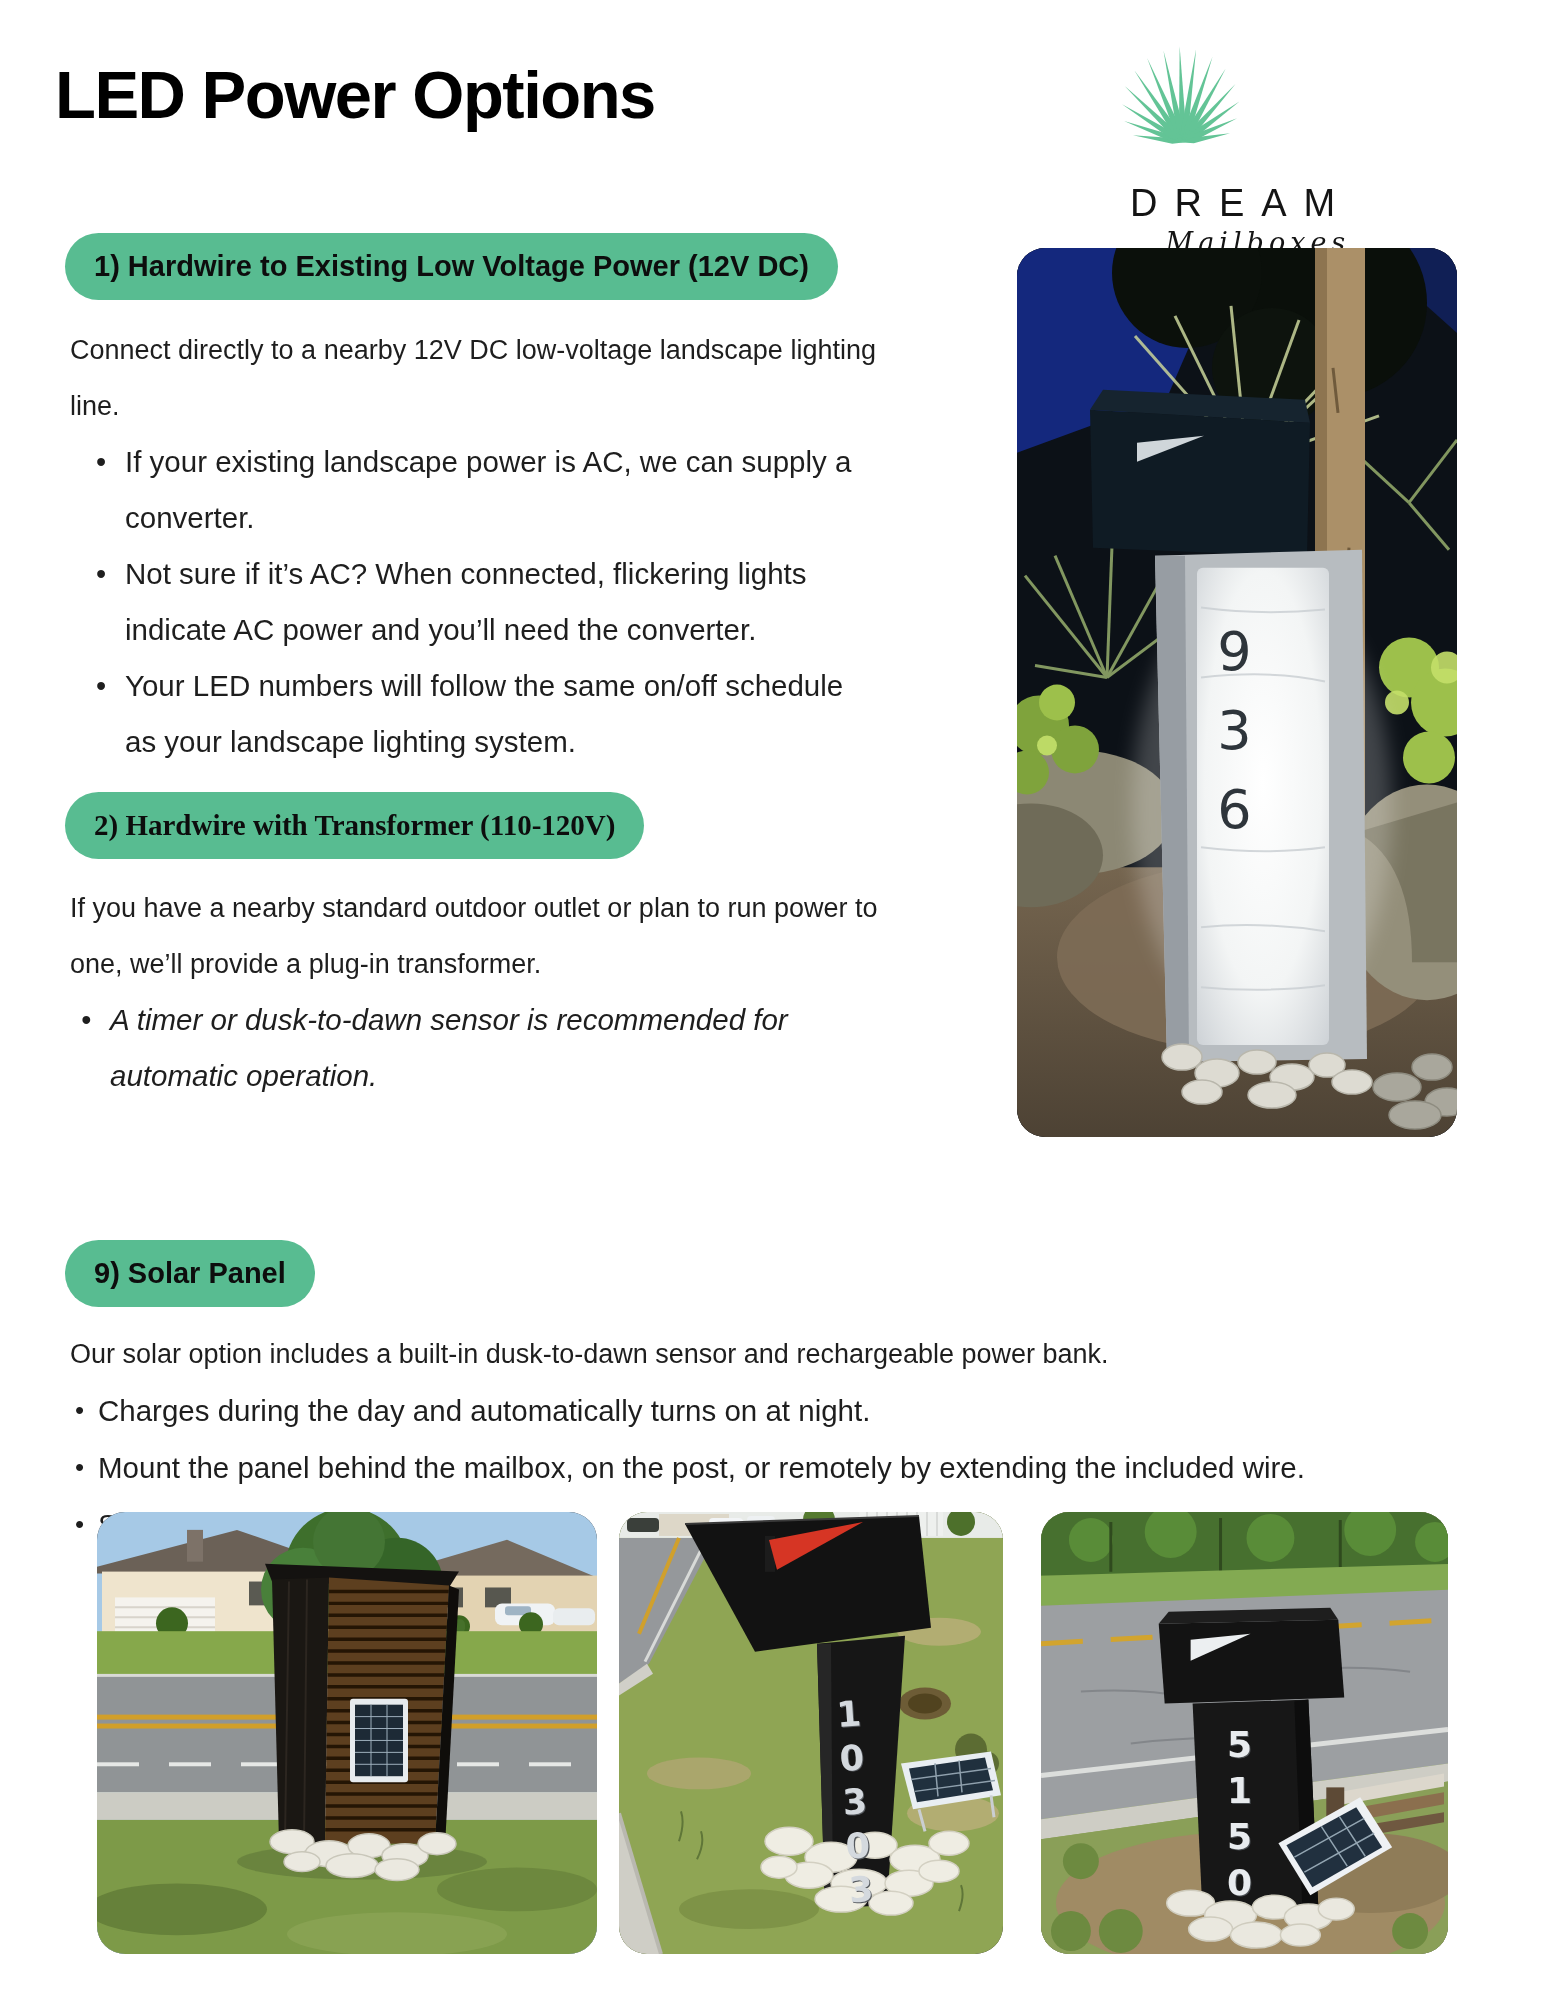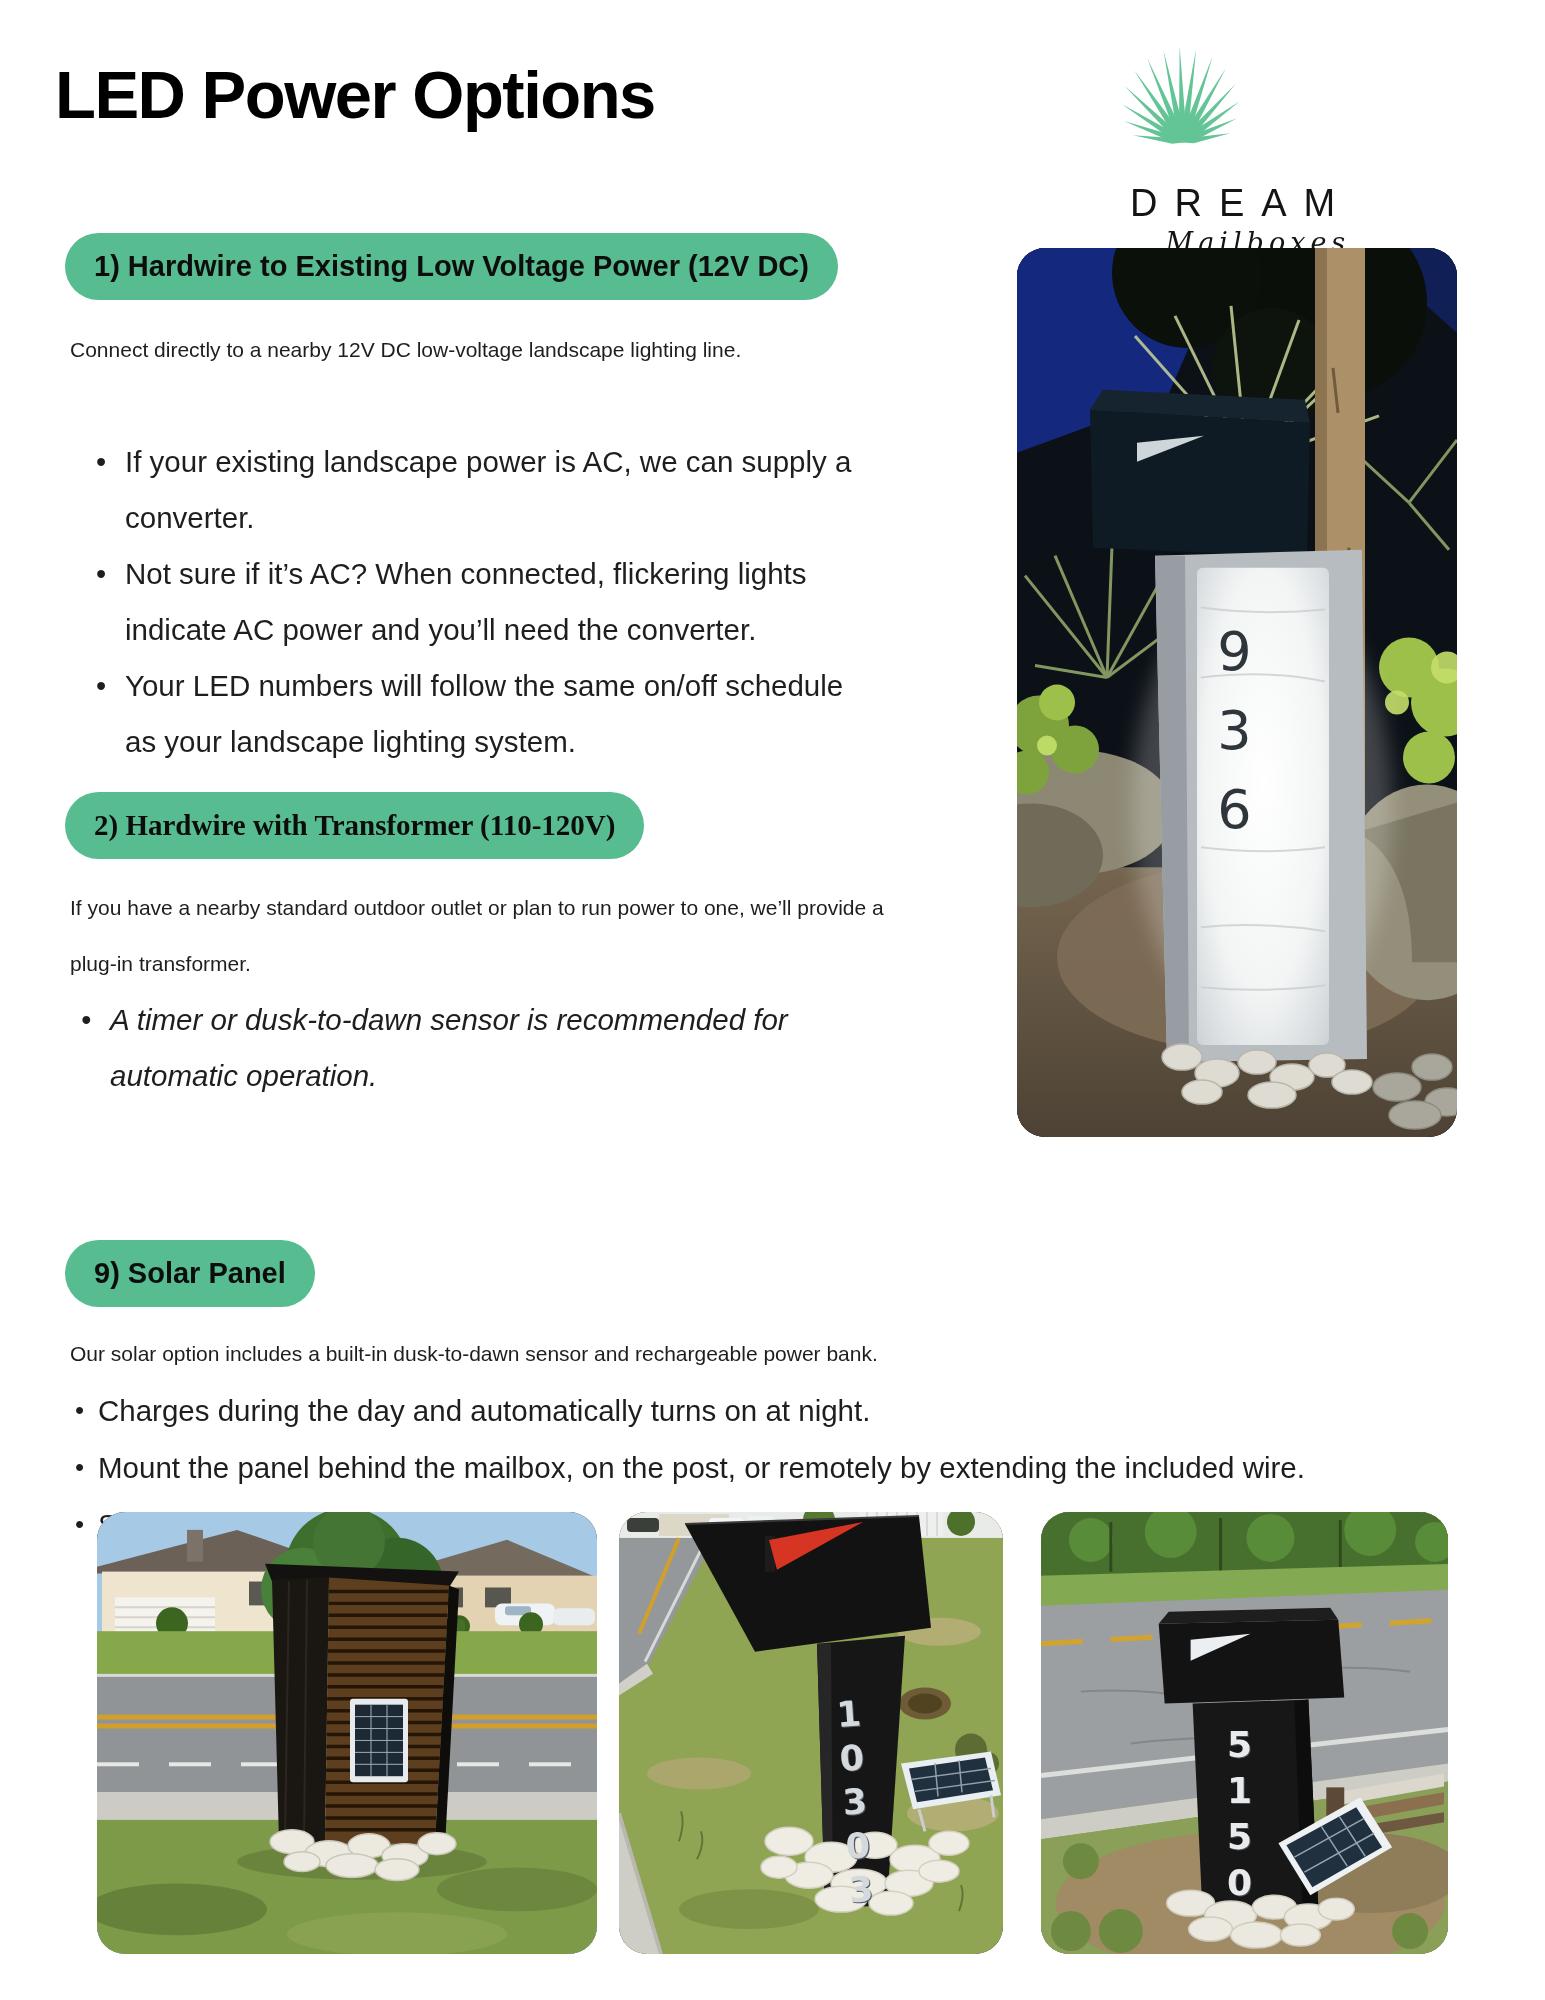--- a/index.html
+++ b/index.html
@@ -17,21 +17,21 @@
   .logo-text{margin-left:8px;padding-top:22px;}
   .logo-name{font-size:38px;font-weight:400;letter-spacing:17px;color:#141414;}
   .logo-sub{font-family:"DejaVu Serif",serif;font-style:italic;font-size:27px;letter-spacing:5px;color:#141414;text-align:right;margin-top:2px;padding-right:2px;}
   
   .pill{
     display:inline-block;background:#58bc91;border-radius:40px;
     padding:0 29px;height:67px;line-height:67px;
     font-size:29px;font-weight:700;color:#0d0d0d;white-space:nowrap;
   }
   
-  .copy{font-size:21px;line-height:56px;color:#1e1e1e;}
+  .copy{font-size:27px;line-height:56px;color:#1e1e1e;}
   ul.dots{list-style:none;margin:0;padding:0;}
   ul.dots li{position:relative;padding-left:55px;font-size:29.5px;line-height:56px;color:#1e1e1e;}
   ul.dots li::before{content:"•";position:absolute;left:26px;top:0;font-size:29px;}
   ul.tightdots{list-style:none;margin:0;padding:0;}
   ul.tightdots li{position:relative;padding-left:23px;font-size:29.5px;line-height:57px;color:#1e1e1e;}
   ul.tightdots li::before{content:"•";position:absolute;left:0;top:0;font-size:26px;}
   
   .photo{overflow:hidden;border-radius:28px;background:#222;}
   .photo svg{display:block;width:100%;height:100%;}
   .addr{

